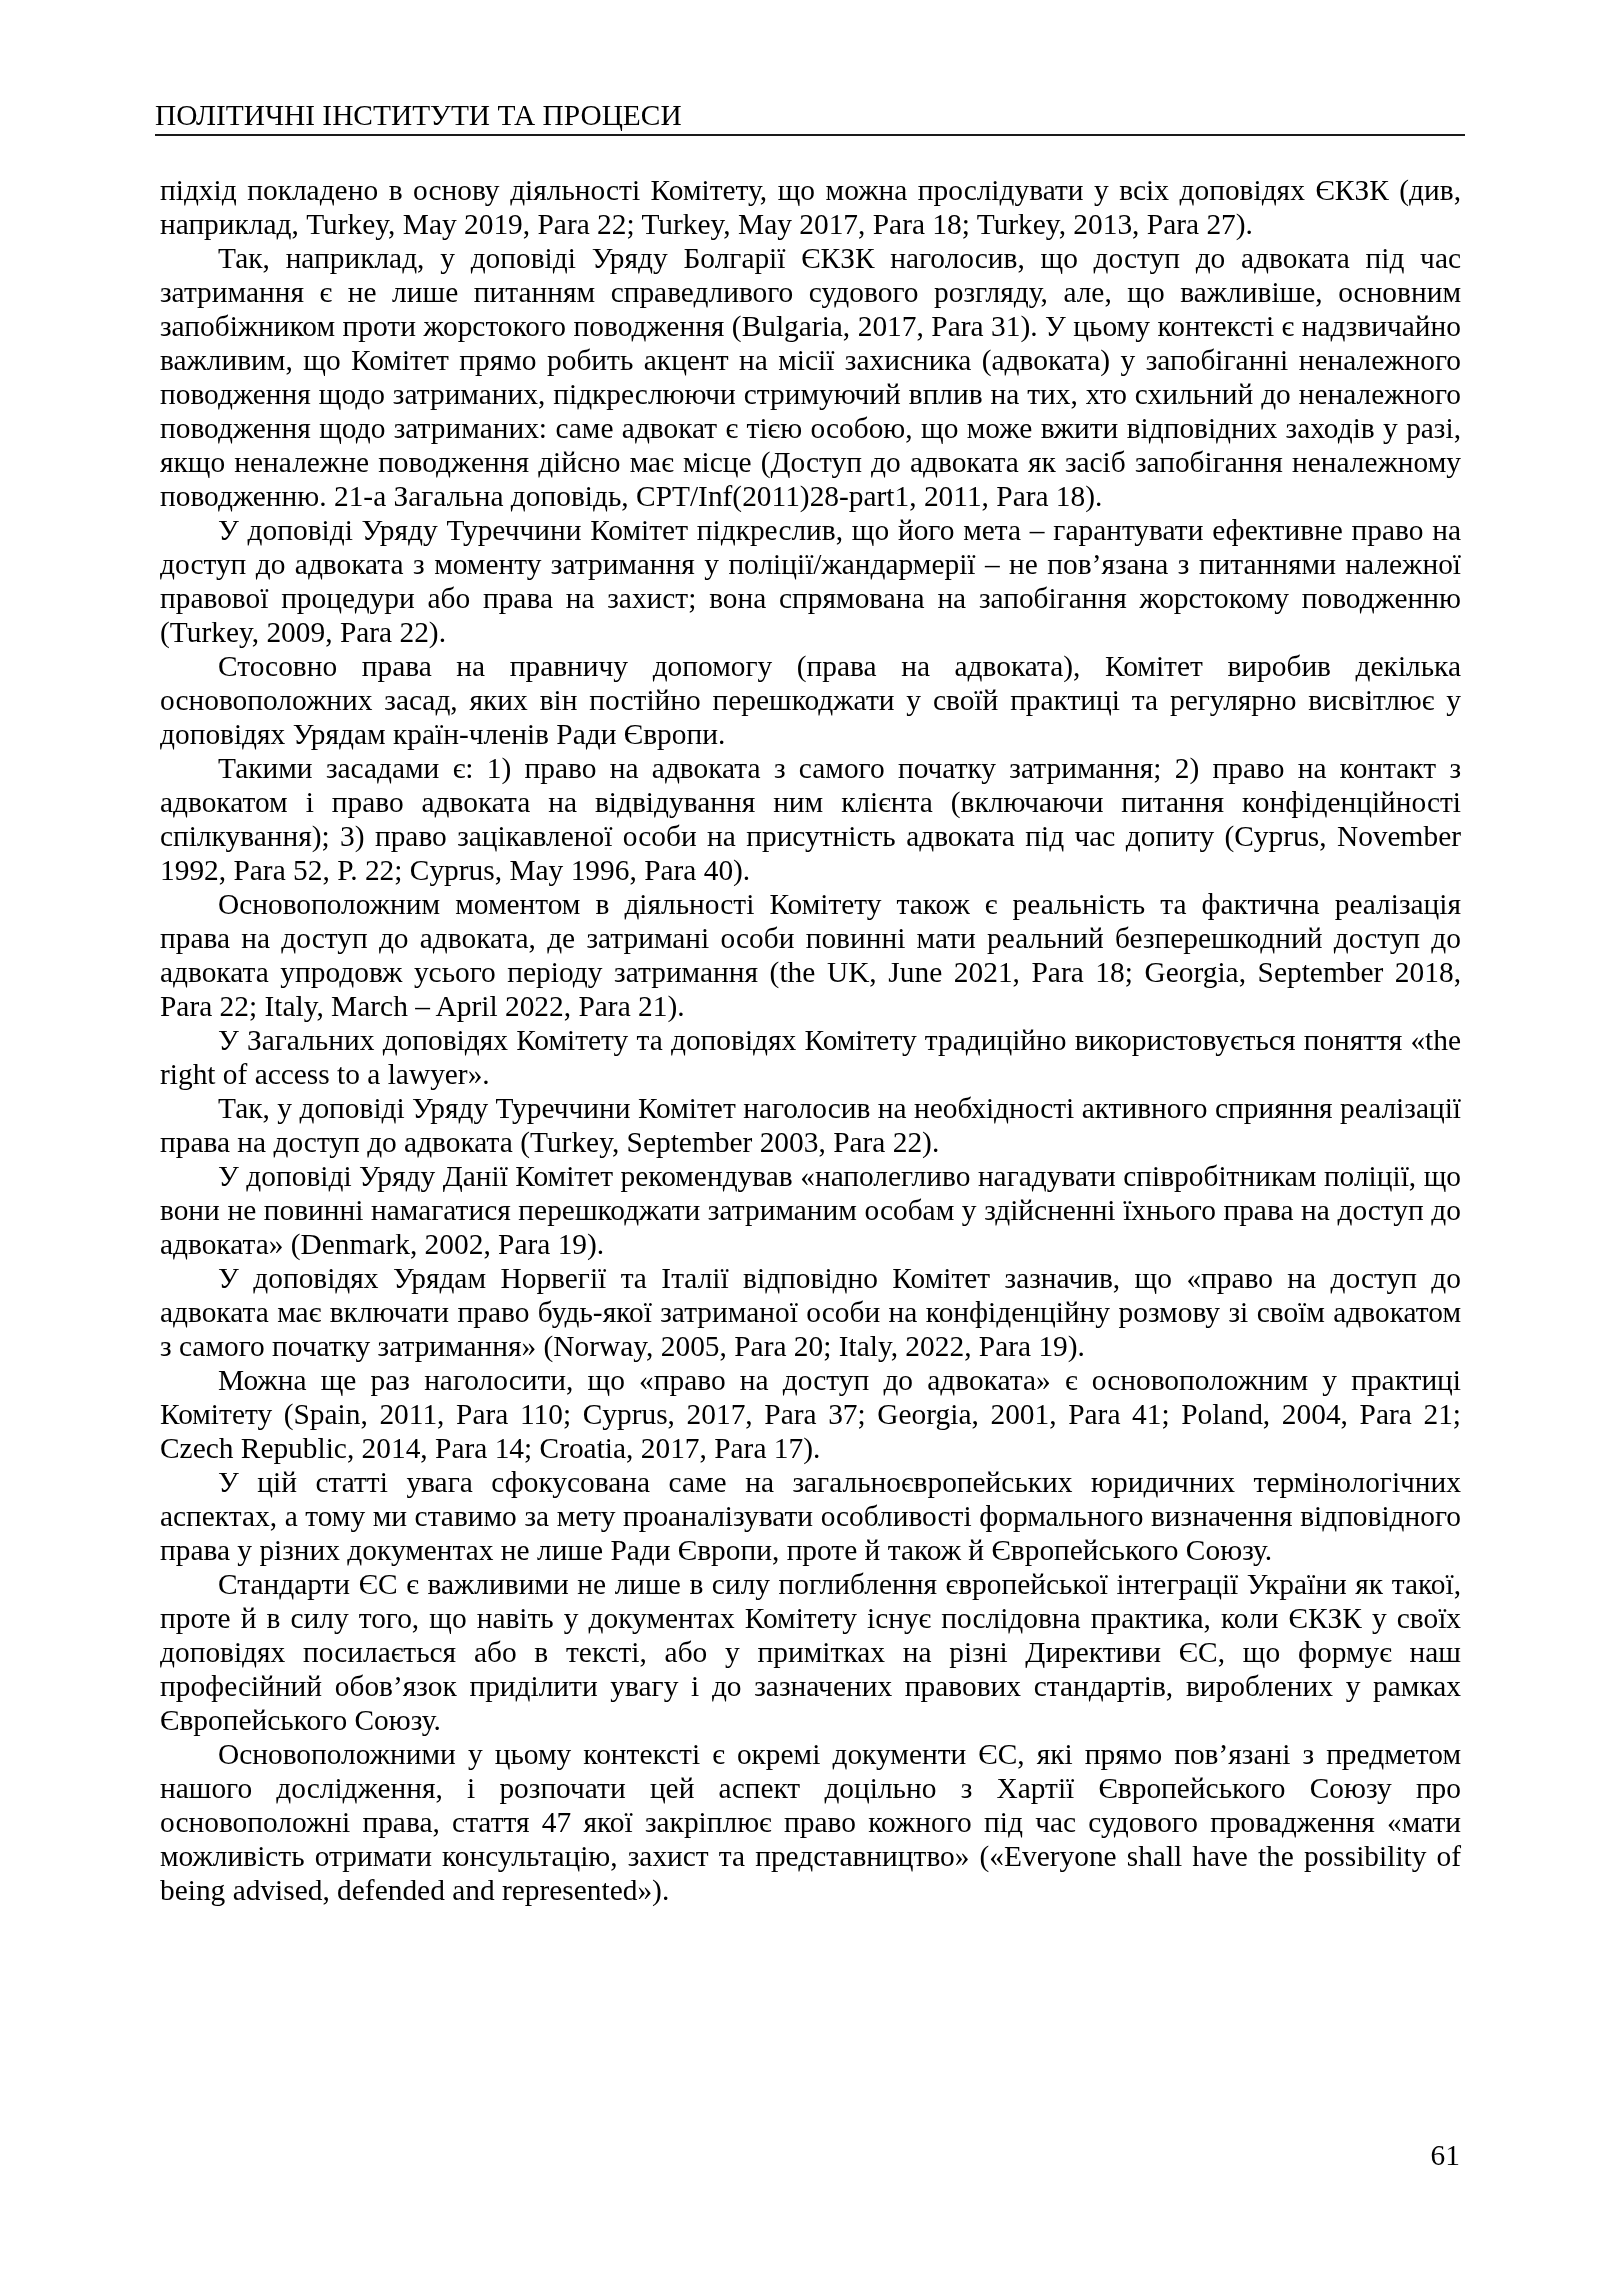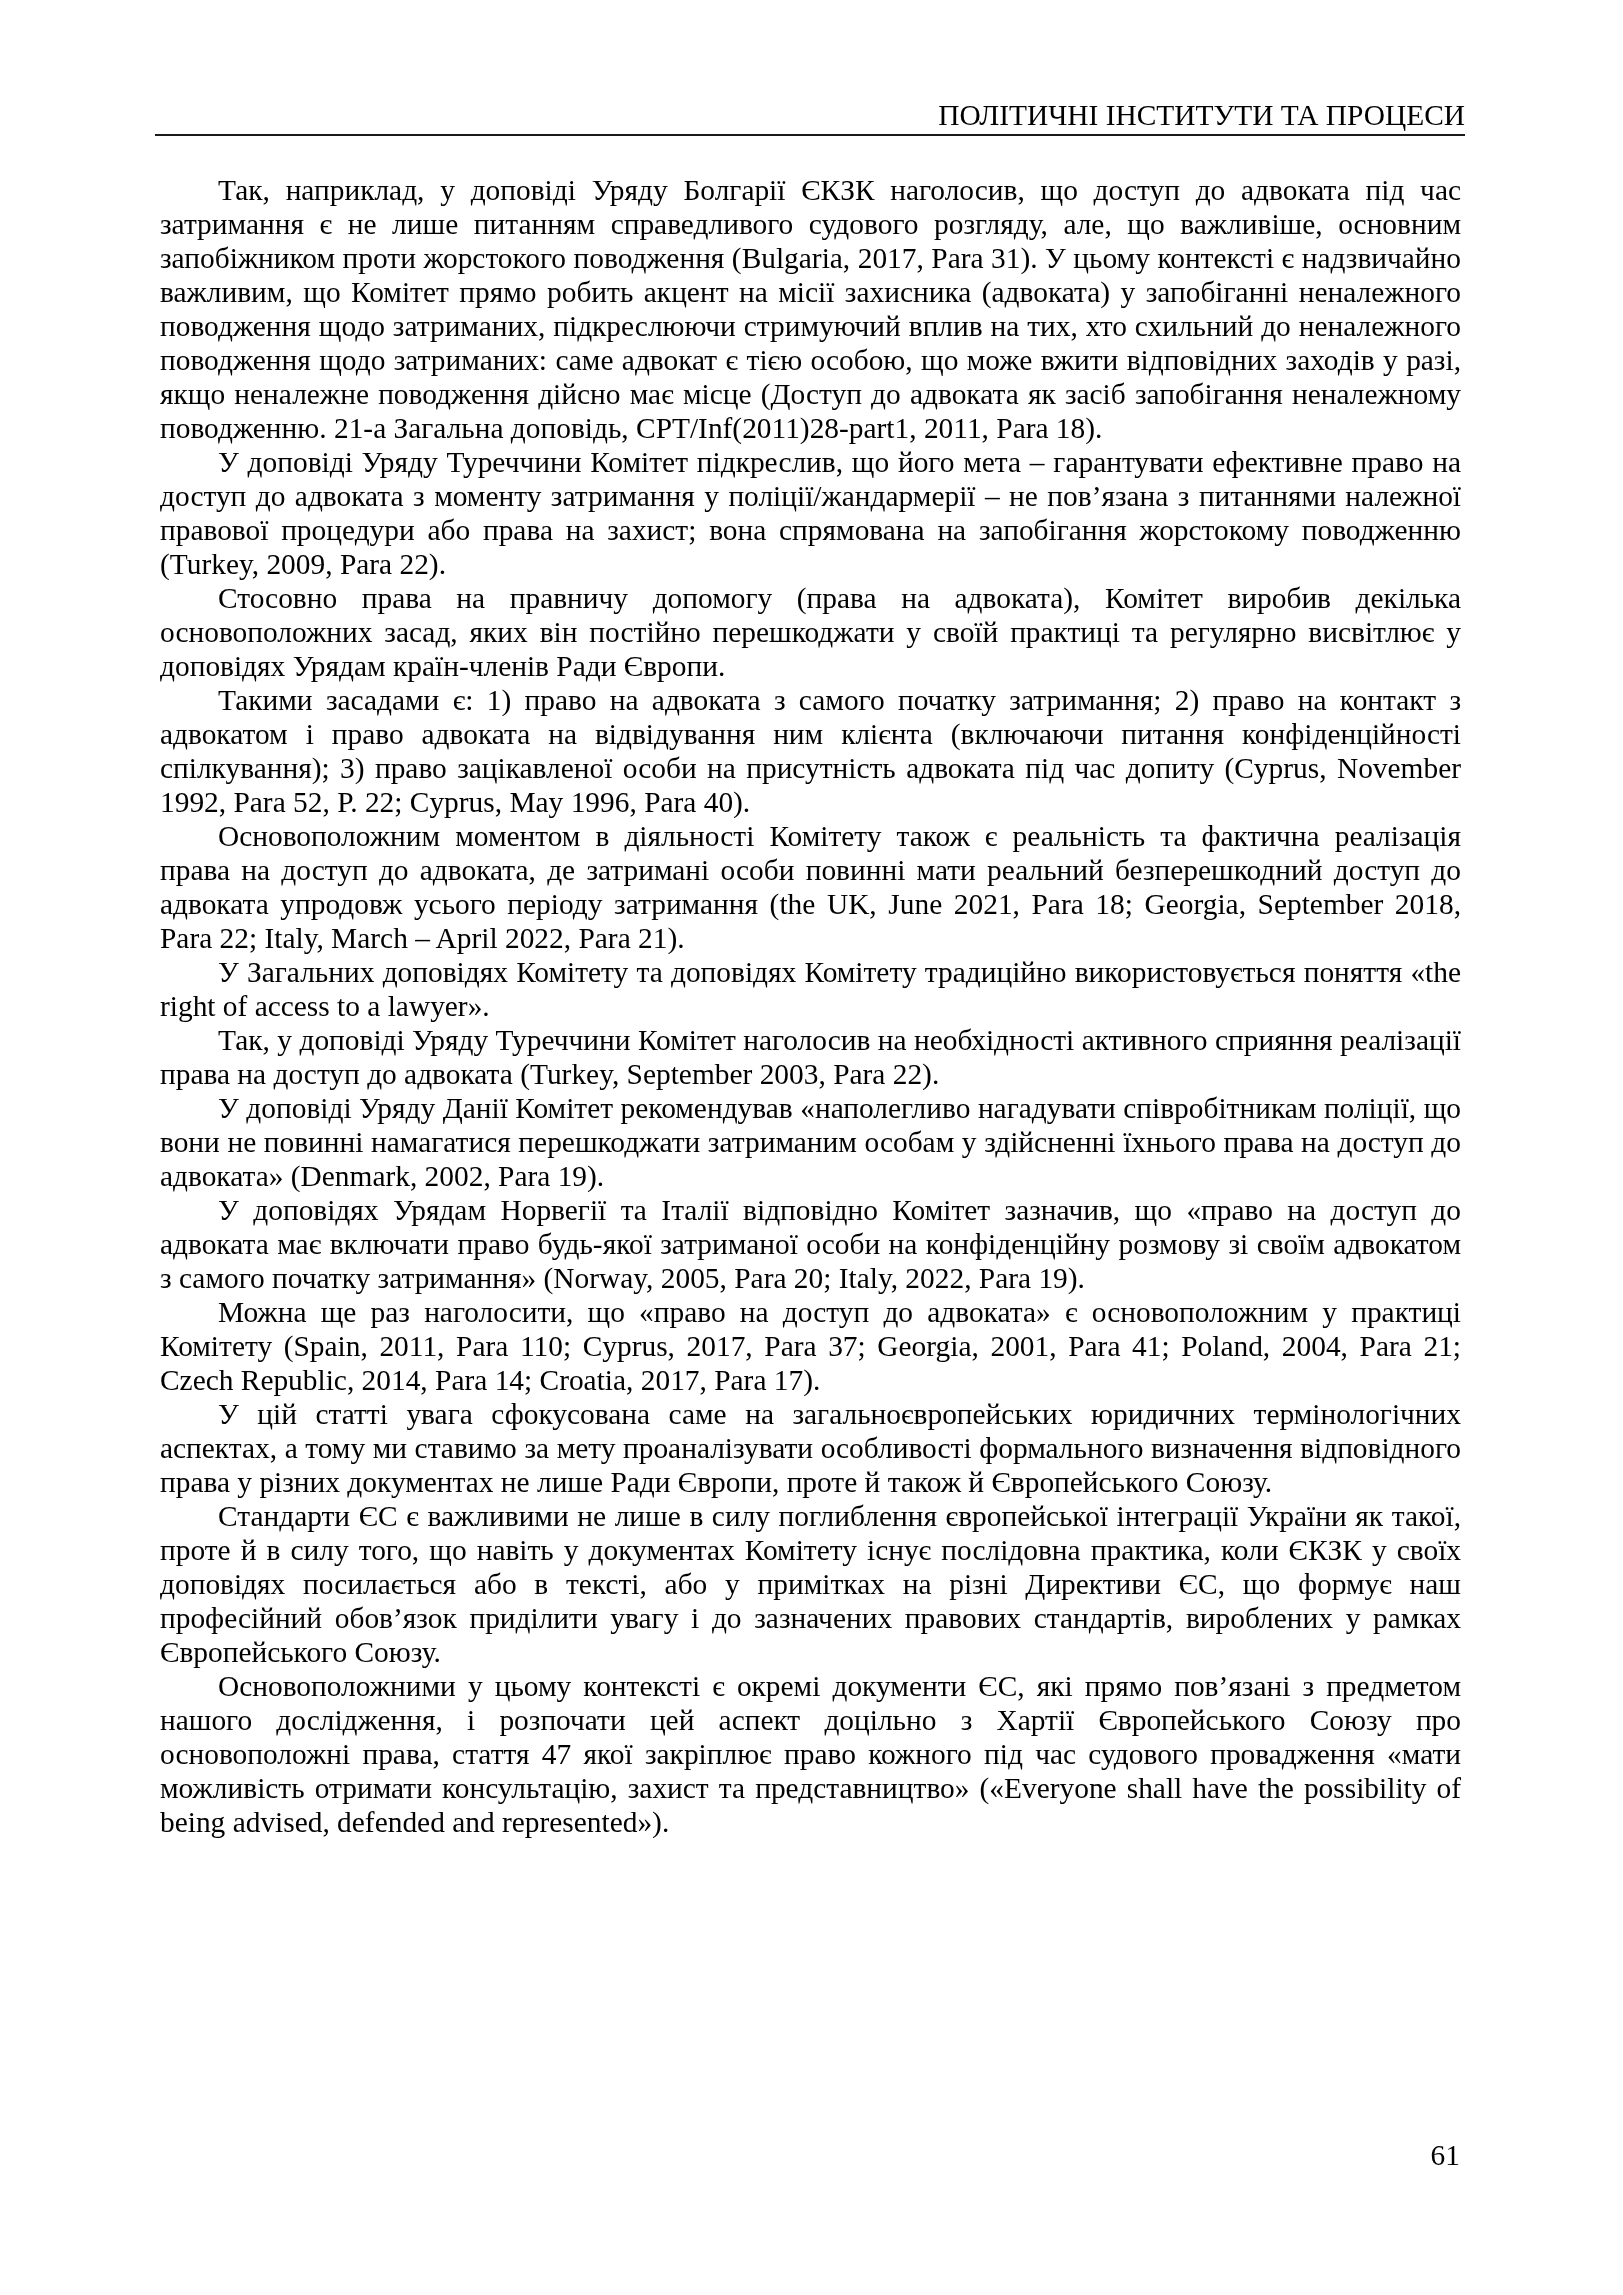--- a/index.html
+++ b/index.html
@@ -13,21 +13,21 @@
       position: relative;
       overflow: hidden;
       font-family: "Liberation Serif", "DejaVu Serif", serif;
       color: #000000;
     }
     .running-head {
       position: absolute;
       left: 155px;
       top: 98px;
       width: 1310px;
-      text-align: right;
+      text-align: left;
       font-size: 29.4px;
       line-height: 34px;
       letter-spacing: 0;
     }
     .head-rule {
       position: absolute;
       left: 155px;
       top: 134px;
       width: 1310px;
       height: 0;
@@ -59,20 +59,21 @@
       text-align: right;
     }
   </style>
 </head>
 <body>
 
 <div class="running-head">ПОЛІТИЧНІ ІНСТИТУТИ ТА ПРОЦЕСИ</div>
 <div class="head-rule"></div>
 
 <div class="body-text">
+  <p class="cont">підхід покладено в основу діяльності Комітету, що можна прослідувати у всіх доповідях ЄКЗК (див, наприклад, Turkey, May 2019, Para 22; Turkey, May 2017, Para 18; Turkey, 2013, Para 27).</p>
   <p>Так, наприклад, у доповіді Уряду Болгарії ЄКЗК наголосив, що доступ до адвоката під час затримання є не лише питанням справедливого судового розгляду, але, що важливіше, основним запобіжником проти жорстокого поводження (Bulgaria, 2017, Para 31). У цьому контексті є надзвичайно важливим, що Комітет прямо робить акцент на місії захисника (адвоката) у запобіганні неналежного поводження щодо затриманих, підкреслюючи стримуючий вплив на тих, хто схильний до неналежного поводження щодо затриманих: саме адвокат є тією особою, що може вжити відповідних заходів у разі, якщо неналежне поводження дійсно має місце (Доступ до адвоката як засіб запобігання неналежному поводженню. 21-а Загальна доповідь, CPT/Inf(2011)28-part1, 2011, Para 18).</p>
   <p>У доповіді Уряду Туреччини Комітет підкреслив, що його мета – гарантувати ефективне право на доступ до адвоката з моменту затримання у поліції/жандармерії – не пов’язана з питаннями належної правової процедури або права на захист; вона спрямована на запобігання жорстокому поводженню (Turkey, 2009, Para 22).</p>
   <p>Стосовно права на правничу допомогу (права на адвоката), Комітет виробив декілька основоположних засад, яких він постійно перешкоджати у своїй практиці та регулярно висвітлює у доповідях Урядам країн-членів Ради Європи.</p>
   <p>Такими засадами є: 1) право на адвоката з самого початку затримання; 2) право на контакт з адвокатом і право адвоката на відвідування ним клієнта (включаючи питання конфіденційності спілкування); 3) право зацікавленої особи на присутність адвоката під час допиту (Cyprus, November 1992, Para 52, P. 22; Cyprus, May 1996, Para 40).</p>
   <p>Основоположним моментом в діяльності Комітету також є реальність та фактична реалізація права на доступ до адвоката, де затримані особи повинні мати реальний безперешкодний доступ до адвоката упродовж усього періоду затримання (the UK, June 2021, Para 18; Georgia, September 2018, Para 22; Italy, March – April 2022, Para 21).</p>
   <p>У Загальних доповідях Комітету та доповідях Комітету традиційно використовується поняття «the right of access to a lawyer».</p>
   <p>Так, у доповіді Уряду Туреччини Комітет наголосив на необхідності активного сприяння реалізації права на доступ до адвоката (Turkey, September 2003, Para 22).</p>
   <p>У доповіді Уряду Данії Комітет рекомендував «наполегливо нагадувати співробітникам поліції, що вони не повинні намагатися перешкоджати затриманим особам у здійсненні їхнього права на доступ до адвоката» (Denmark, 2002, Para 19).</p>
   <p>У доповідях Урядам Норвегії та Італії відповідно Комітет зазначив, що «право на доступ до адвоката має включати право будь-якої затриманої особи на конфіденційну розмову зі своїм адвокатом з самого початку затримання» (Norway, 2005, Para 20; Italy, 2022, Para 19).</p>
   <p>Можна ще раз наголосити, що «право на доступ до адвоката» є основоположним у практиці Комітету (Spain, 2011, Para 110; Cyprus, 2017, Para 37; Georgia, 2001, Para 41; Poland, 2004, Para 21; Czech Republic, 2014, Para 14; Croatia, 2017, Para 17).</p>

